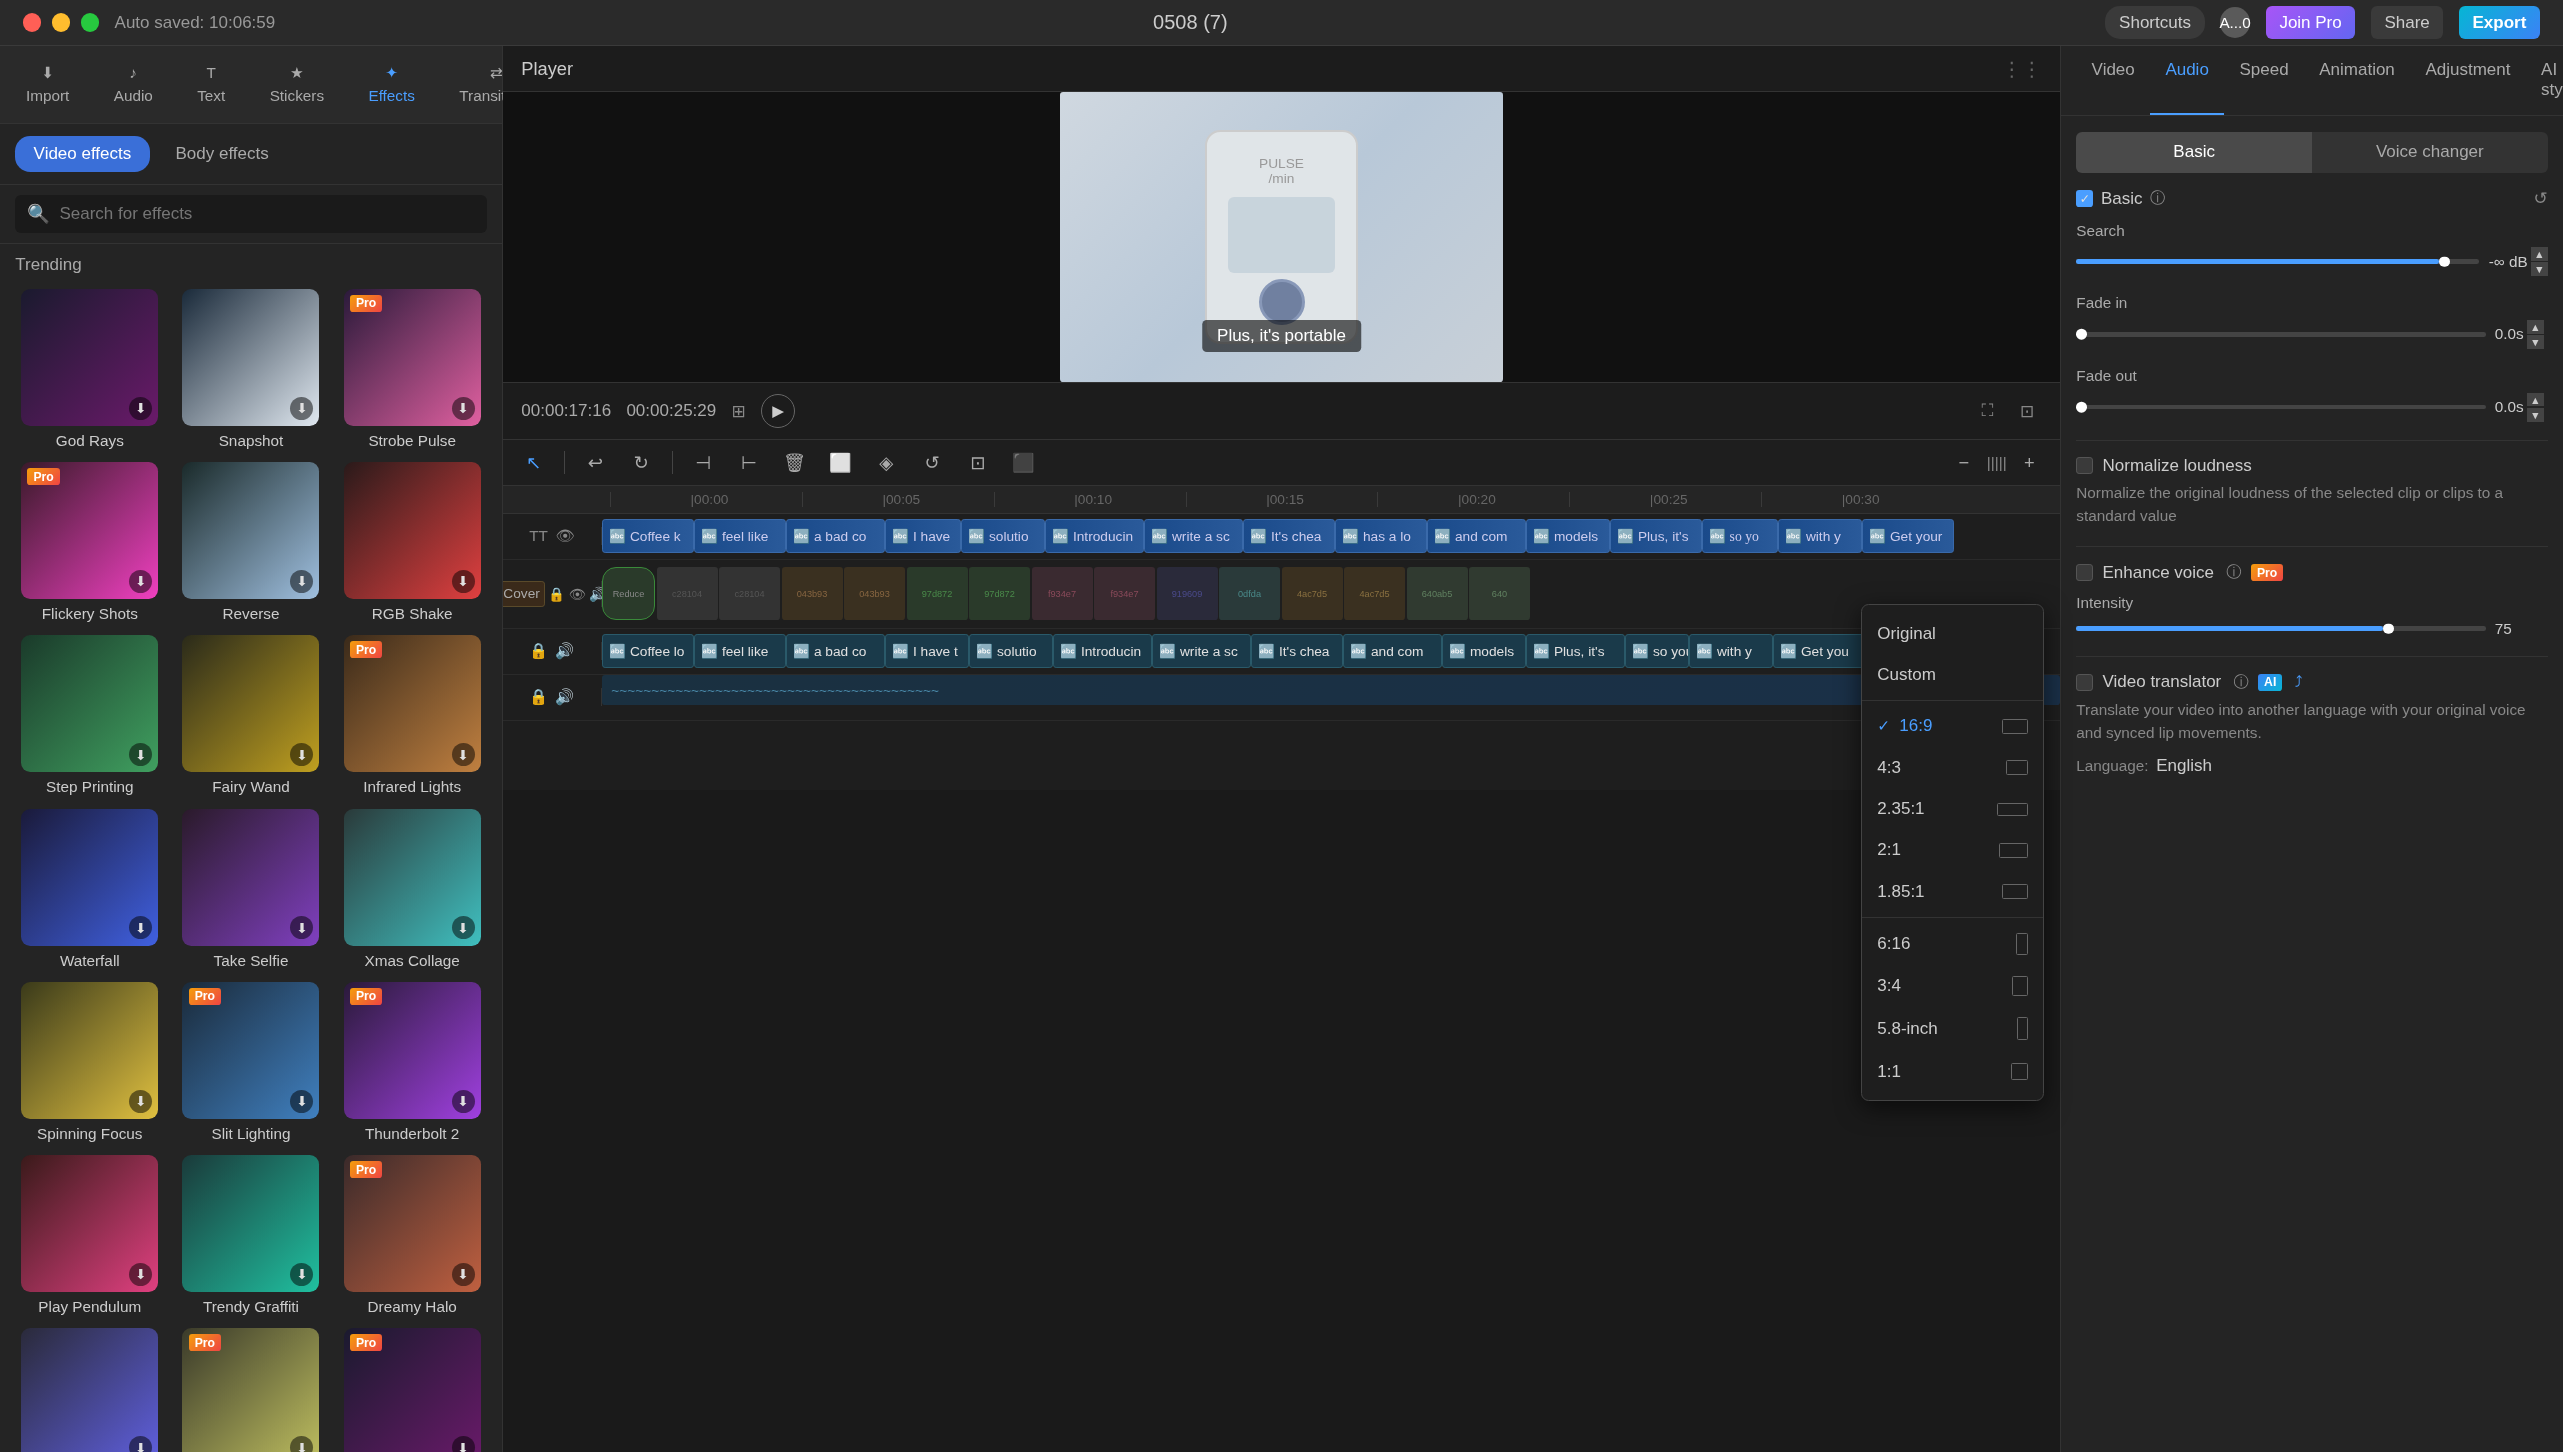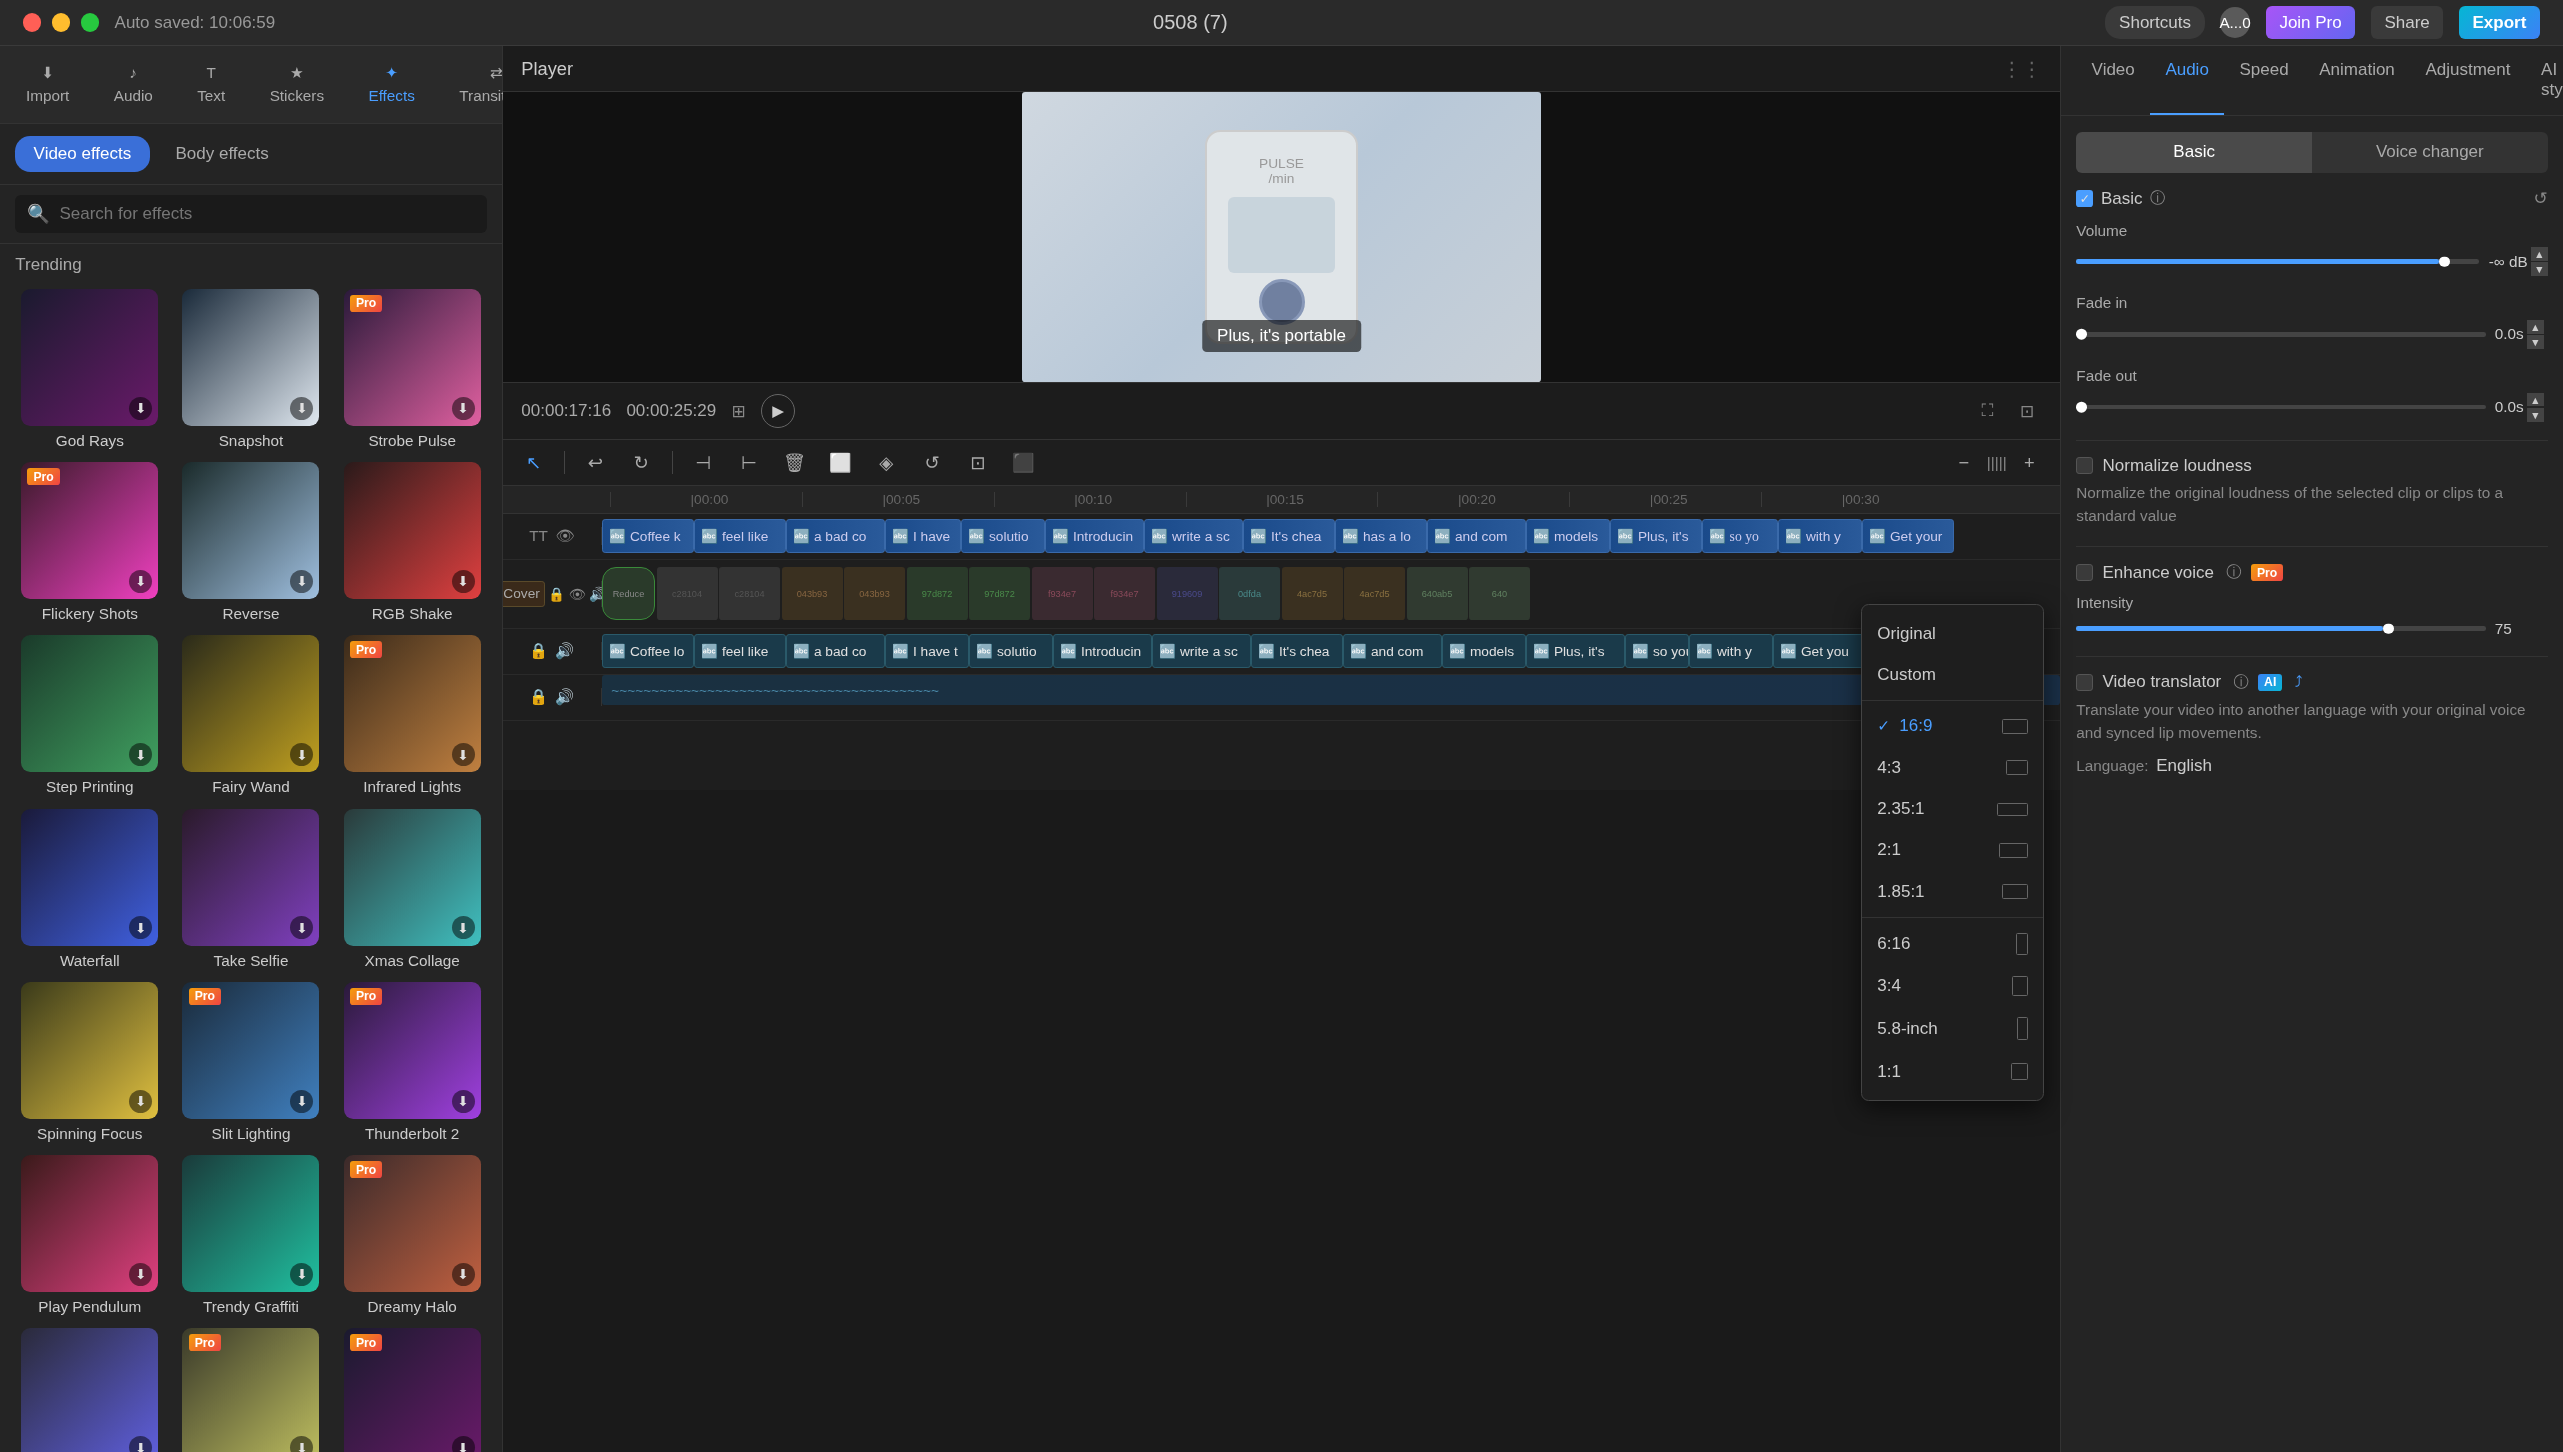--- a/index.html
+++ b/index.html
@@ -233,21 +233,21 @@
     .player-title { font-size: 18.3px; color: #ccc; }
     .player-video {
       flex: 1;
       display: flex;
       align-items: center;
       justify-content: center;
       background: #111;
       position: relative;
     }
     .video-frame {
-      width: 519px;
+      width: 443px;
       height: 290px;
       background: #e8e8e8;
       border-radius: 3.1px;
       display: flex;
       align-items: center;
       justify-content: flex-start;
       position: relative;
       overflow: hidden;
     }
     .video-content {
@@ -1098,21 +1098,21 @@
       </div>
 
       <div class="basic-section-header">
         <div class="checkbox">✓</div>
         <span class="checkbox-label">Basic</span>
         <span style="color:#888; font-size:15.3px;">ⓘ</span>
         <span class="reset-icon">↺</span>
       </div>
 
       <div class="control-group">
-        <div class="control-label">Volume</div>
+        <div class="control-label">Search</div>
         <div class="slider-row">
           <div class="slider-track">
             <div class="slider-fill" style="width:90%;"></div>
             <div class="slider-thumb" style="left:90%; right:auto; transform:translateY(-50%);"></div>
           </div>
           <div class="slider-value">
             <span>-∞ dB</span>
             <div class="stepper">
               <button class="stepper-btn">▲</button>
               <button class="stepper-btn">▼</button>

